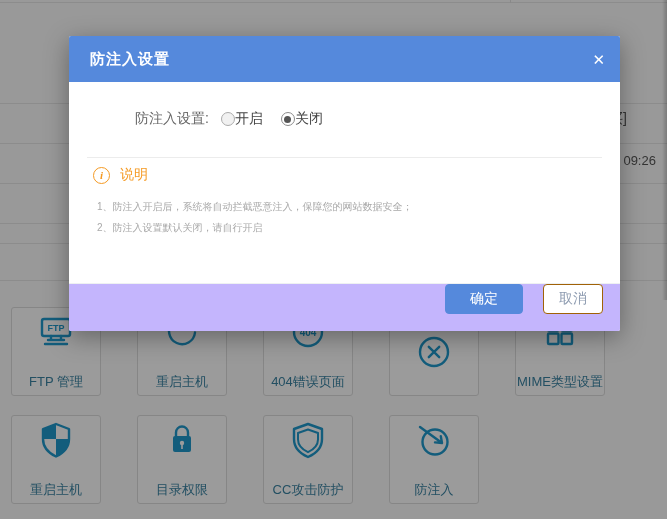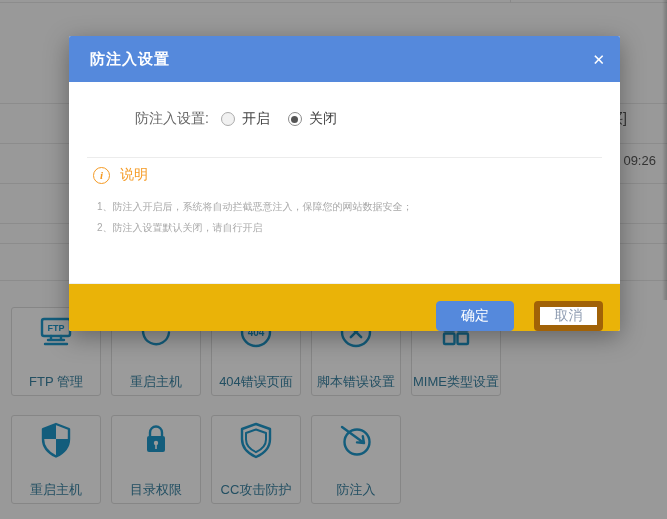--- a/index.html
+++ b/index.html
@@ -9,21 +9,21 @@
   }
   
   .bg-layer{position:absolute;inset:0;z-index:0;}
   .hline{position:absolute;left:0;right:0;height:1px;background:#e2e2e2;}
   .vline{position:absolute;width:1px;background:#dddddd;}
   .right-shade{position:absolute;top:0;right:0;width:5px;height:300px;
     background:linear-gradient(to right,rgba(0,0,0,0),rgba(0,0,0,0.20));}
   .bg-text{position:absolute;color:#555;white-space:nowrap;}
   .bg-text.row-tail{left:609px;top:110px;font-size:14px;}
   .bg-text.timestamp{left:601px;top:153px;font-size:13px;}
-  .tiles-row{position:absolute;left:11px;display:flex;gap:10px;}
+  .tiles-row{position:absolute;left:11px;display:flex;gap:36px;}
   .tiles-row.r1{top:307px;}
   .tiles-row.r2{top:415px;}
   .tile{
     width:90px;height:89px;box-sizing:border-box;
     background:#fafafa;border:1px solid #d8d8d8;border-radius:3px;
     display:flex;flex-direction:column;align-items:center;justify-content:center;
   }
   .tile svg{width:40px;height:40px;display:block;}
   .tile .tile-label{margin-top:21px;font-size:13px;color:#39809f;white-space:nowrap;}
   .icon-stroke{stroke:#1f96c8;fill:none;stroke-width:2.4;stroke-linecap:round;stroke-linejoin:round;}
@@ -46,46 +46,46 @@
   .form-label{font-size:14px;color:#666;}
   .radio-group{display:flex;align-items:center;margin-left:12px;}
   .radio{
     width:14px;height:14px;border-radius:50%;box-sizing:border-box;
     border:1px solid #ababab;background:#f1f1f1;
     display:inline-flex;align-items:center;justify-content:center;cursor:pointer;
   }
   .radio.selected{background:#ffffff;border-color:#8c8c8c;}
   .radio .dot{display:none;width:7px;height:7px;border-radius:50%;background:#555;}
   .radio.selected .dot{display:block;}
-  .radio-label{font-size:14px;color:#444;margin-left:7px;cursor:pointer;}
+  .radio-label{font-size:14px;color:#444;cursor:pointer;}
   .radio-group + .radio-group{margin-left:18px;}
   .separator{position:absolute;top:121px;left:18px;right:18px;height:1px;background:#ececec;}
   .notice{position:absolute;top:130px;left:24px;right:20px;}
   .notice-head{display:flex;align-items:center;}
   .info-icon{
     width:17px;height:17px;border-radius:50%;box-sizing:border-box;
     border:1.5px solid #f59a23;color:#f59a23;
     display:flex;align-items:center;justify-content:center;
     font-family:"Liberation Serif","DejaVu Serif",serif;font-style:italic;
     font-weight:bold;font-size:11px;line-height:1;
   }
   .notice-title{margin-left:10px;color:#f59a23;font-size:14px;}
   .notice-items{margin:12px 0 0 4px;}
   .notice-item{font-size:10px;color:#a9a9a9;line-height:21px;white-space:nowrap;}
   .modal-footer{
     position:absolute;left:0;right:0;bottom:0;height:48px;box-sizing:border-box;
-    background:#eab308;border-top:1px solid #eef1f2;border-radius:0 0 2px 2px;
-    display:flex;align-items:flex-end;justify-content:flex-end;
+    background:#c4b5fd;border-top:1px solid #eef1f2;border-radius:0 0 2px 2px;
+    display:flex;align-items:flex-start;justify-content:flex-end;
     padding-right:17px;gap:20px;
   }
   .btn{height:30px;border-radius:4px;font-size:14px;box-sizing:border-box;cursor:pointer;
     display:flex;align-items:center;justify-content:center;
     font-family:"Liberation Sans","DejaVu Sans",sans-serif;}
   .btn-confirm{width:78px;background:#5589dc;border:1px solid #5589dc;color:#ffffff;}
-  .btn-cancel{width:69px;background:#ffffff;border:6px solid #a16207;color:#8d9bb0;}
+  .btn-cancel{width:60px;background:#ffffff;border:1px solid #a16207;color:#8d9bb0;}
 </style>
 </head>
 <body>
 
 <div class="page">
 
   <div class="bg-layer">
     <div class="hline" style="top:2px;"></div>
     <div class="vline" style="left:510px;top:0;height:3px;"></div>
     <div class="hline" style="top:103px;"></div>
@@ -119,21 +119,20 @@
           <circle class="icon-stroke" cx="20" cy="20" r="14"></circle>
           <text class="icon-text" x="20" y="23.5" font-size="10" text-anchor="middle">404</text>
         </svg>
         <span class="tile-label">404错误页面</span>
       </div>
       <div class="tile">
         <svg viewBox="0 0 40 40">
           <circle class="icon-stroke" cx="20" cy="20" r="14"></circle>
           <path class="icon-stroke" d="M14.8 14.8 L25.2 25.2 M25.2 14.8 L14.8 25.2"></path>
         </svg>
-        <span class="tile-label">脚本错误设置</span>
       </div>
       <div class="tile">
         <svg viewBox="0 0 40 40">
           <rect class="icon-stroke" x="8" y="8" width="10.5" height="10.5" rx="1"></rect>
           <rect class="icon-stroke" x="21.5" y="8" width="10.5" height="10.5" rx="1"></rect>
           <rect class="icon-stroke" x="8" y="21.5" width="10.5" height="10.5" rx="1"></rect>
           <rect class="icon-stroke" x="21.5" y="21.5" width="10.5" height="10.5" rx="1"></rect>
         </svg>
         <span class="tile-label">MIME类型设置</span>
       </div>

